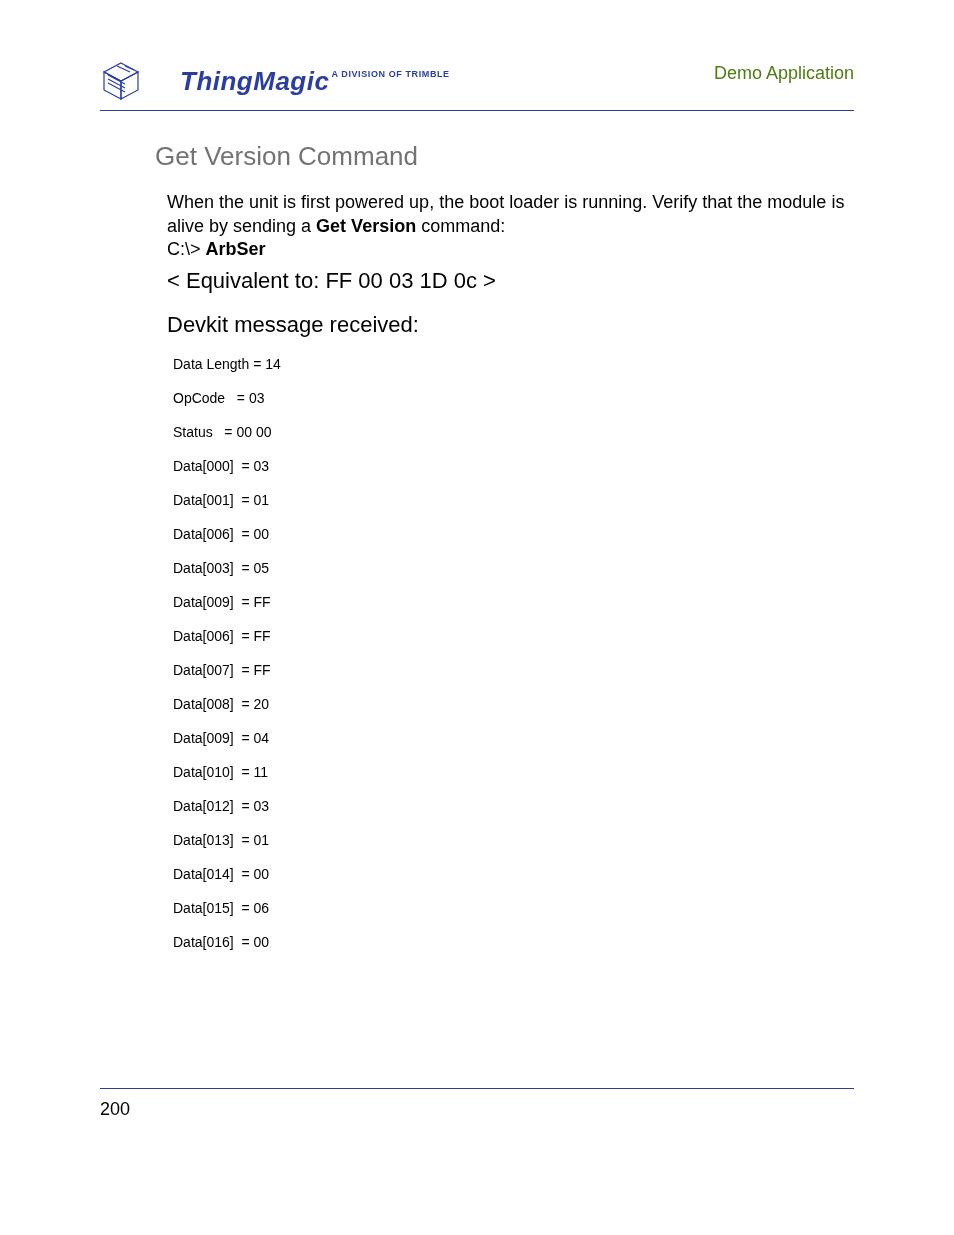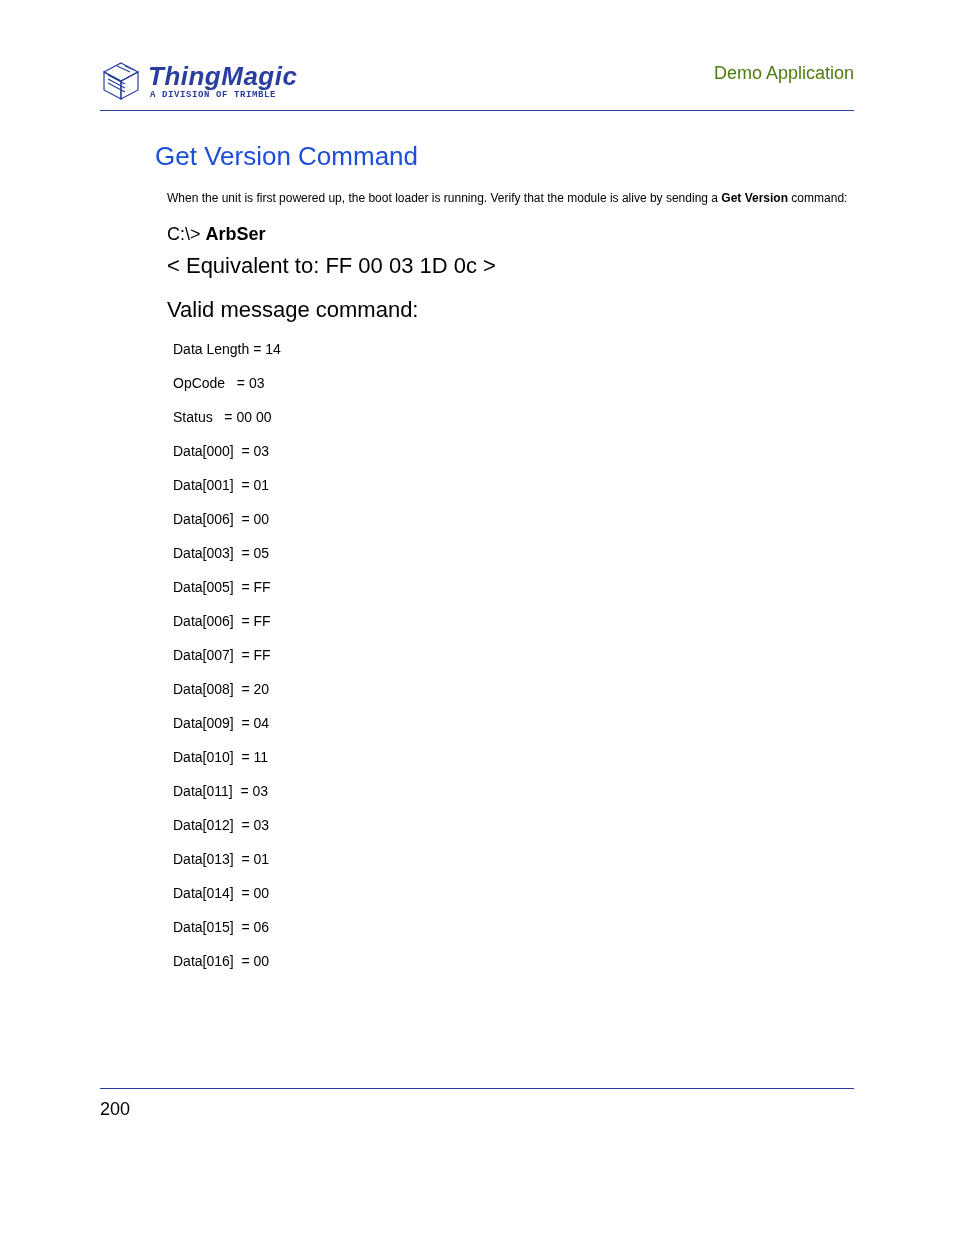--- a/index.html
+++ b/index.html
@@ -18,57 +18,55 @@
     align-items: flex-end;
     border-bottom: 1px solid #2a3ea0;
     padding-bottom: 8px;
     margin-bottom: 30px;
   }
   .logo-block {
     display: flex;
     align-items: center;
     gap: 6px;
   }
-  .logo-text-stack { display: flex; flex-direction: column; line-height: 1; }
+  .logo-text-stack { display: flex; flex-direction: row; line-height: 1; margin-left: 32px; }
   .brand {
     font-family: Arial, Helvetica, sans-serif;
     font-style: italic;
     font-weight: bold;
     font-size: 26px;
     color: #2a3ea0;
     letter-spacing: 0.5px;
   }
   .tagline {
     font-size: 9px;
     letter-spacing: 0.6px;
     color: #2a3ea0;
     font-weight: bold;
     margin-top: 2px;
     padding-left: 2px;
-    font-family: Liberation Mono, monospace;
   }
   .top-right {
     font-size: 18px;
     color: #4d7c0f;
     padding-bottom: 18px;
   }
   .content {
     padding-left: 55px;
     padding-right: 0;
   }
   .section-title {
     font-size: 26px;
-    color: #1d4ed8;
+    color: #737373;
     font-weight: normal;
     margin-bottom: 18px;
   }
   .body-para {
-    font-size: 12px;
+    font-size: 18px;
     line-height: 1.35;
-    margin-bottom: 18px;
     padding-left: 12px;
   }
   .cmd-line {
     font-size: 18px;
     margin-bottom: 8px;
     padding-left: 12px;
   }
   .equiv-line, .valid-line {
     font-size: 22px;
     margin-bottom: 18px;
@@ -128,37 +126,36 @@
   <p class="body-para">
     <span>When the unit is first powered up, the boot loader is running. Verify that the module is alive by sending a </span><span class="bold">Get Version</span><span> command:</span>
   </p>
 
   <p class="cmd-line">
     <span>C:\&gt; </span><span class="bold">ArbSer</span>
   </p>
 
   <p class="equiv-line">&lt; Equivalent to: FF 00 03 1D 0c &gt;</p>
 
-  <p class="valid-line">Valid message command:</p>
+  <p class="valid-line">Devkit message received:</p>
 
   <div class="data-block">
     <div class="data-row">Data Length = 14</div>
     <div class="data-row">OpCode   = 03</div>
     <div class="data-row">Status   = 00 00</div>
     <div class="data-row">Data[000]  = 03</div>
     <div class="data-row">Data[001]  = 01</div>
     <div class="data-row">Data[006]  = 00</div>
     <div class="data-row">Data[003]  = 05</div>
-    <div class="data-row">Data[005]  = FF</div>
+    <div class="data-row">Data[009]  = FF</div>
     <div class="data-row">Data[006]  = FF</div>
     <div class="data-row">Data[007]  = FF</div>
     <div class="data-row">Data[008]  = 20</div>
     <div class="data-row">Data[009]  = 04</div>
     <div class="data-row">Data[010]  = 11</div>
-    <div class="data-row">Data[011]  = 03</div>
     <div class="data-row">Data[012]  = 03</div>
     <div class="data-row">Data[013]  = 01</div>
     <div class="data-row">Data[014]  = 00</div>
     <div class="data-row">Data[015]  = 06</div>
     <div class="data-row">Data[016]  = 00</div>
   </div>
 </div>
 
 <div class="footer">
   <span class="page-num">200</span>

